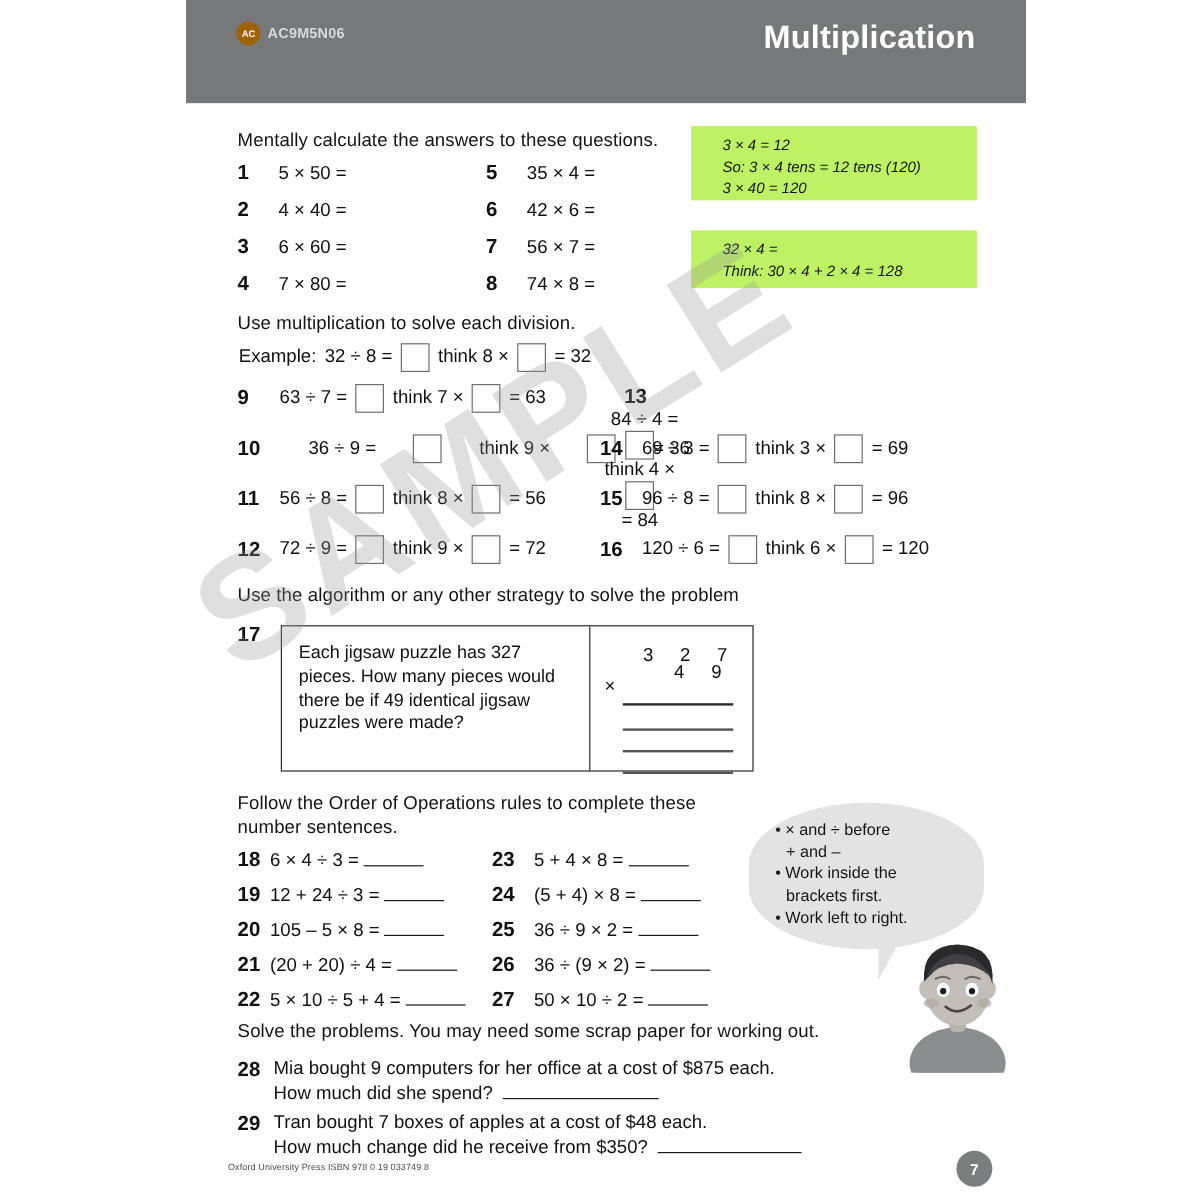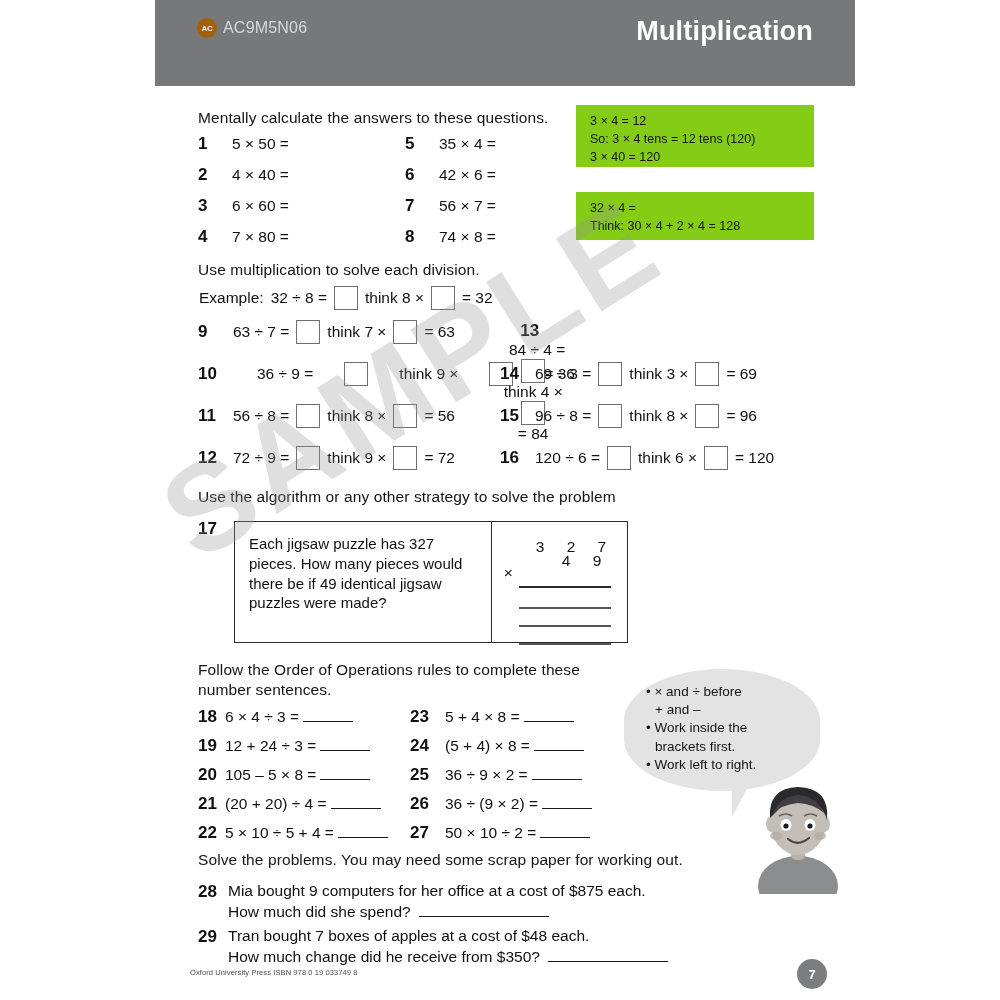--- a/index.html
+++ b/index.html
@@ -48,22 +48,22 @@
     color: #f0f0f0;
     font-size: 8px;
     font-weight: bold;
     display: flex;
     align-items: center;
     justify-content: center;
     letter-spacing: -0.3px;
   }
   .badge-code {
     color: #d8d9da;
-    font-size: 16px;
-    font-weight: normal;
+    font-size: 12px;
+    font-weight: bold;
     letter-spacing: 0.2px;
   }
   .header-title {
     position: absolute;
     right: 42px;
     top: 16px;
     color: #ffffff;
     font-size: 27px;
     font-weight: bold;
     letter-spacing: 0.2px;
@@ -244,26 +244,27 @@
     color: #ffffff;
     font-size: 13px;
     font-weight: bold;
     display: flex;
     align-items: center;
     justify-content: center;
   }
 
   .hintbox {
     position: absolute;
-    background: #84cc16;
+    background: #bef264;
     font-size: 12.5px;
     line-height: 1.42;
-    padding: 8px 14px;
+    padding: 8px 26px;
     box-sizing: border-box;
     color: #141414;
+    font-style: italic;
   }
 </style>
 </head>
 <body>
 
 <div class="page">
 
   <div class="header">
     <div class="badge-wrap">
       <span class="badge-circle">AC</span>

